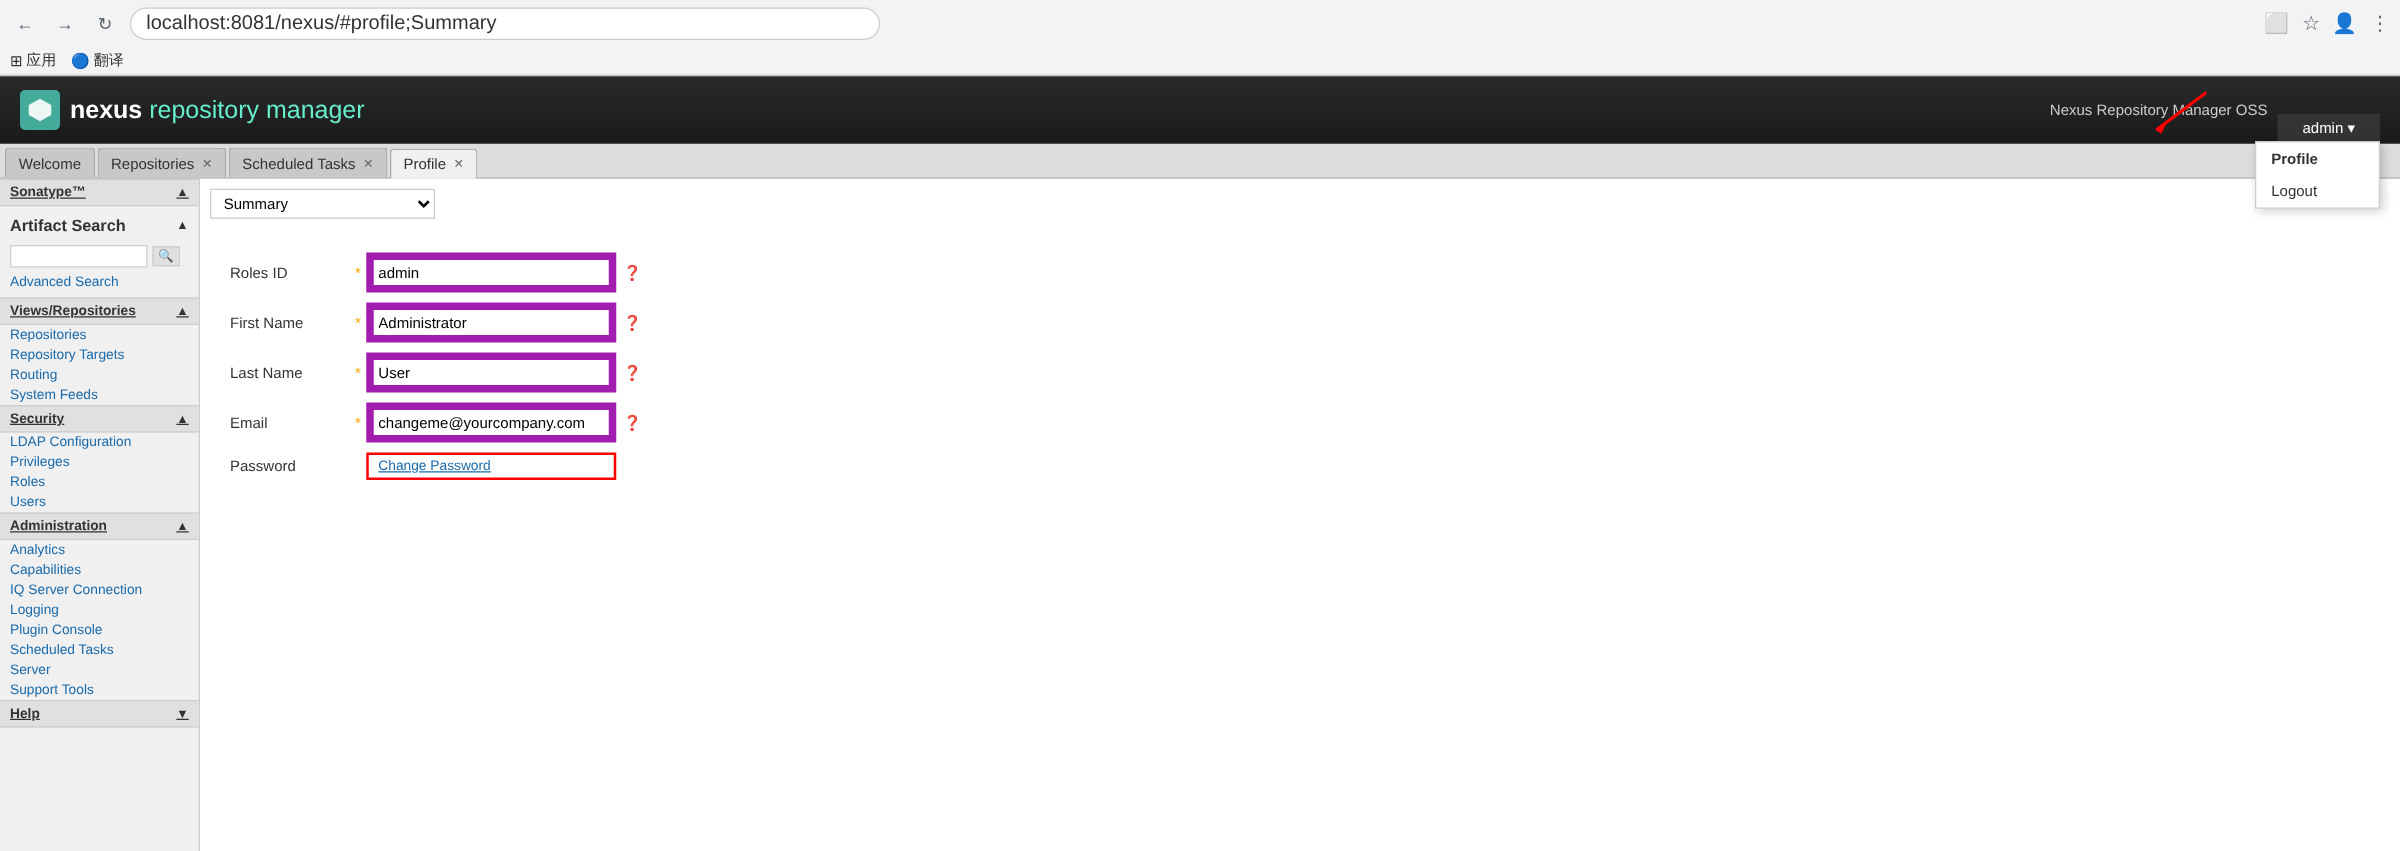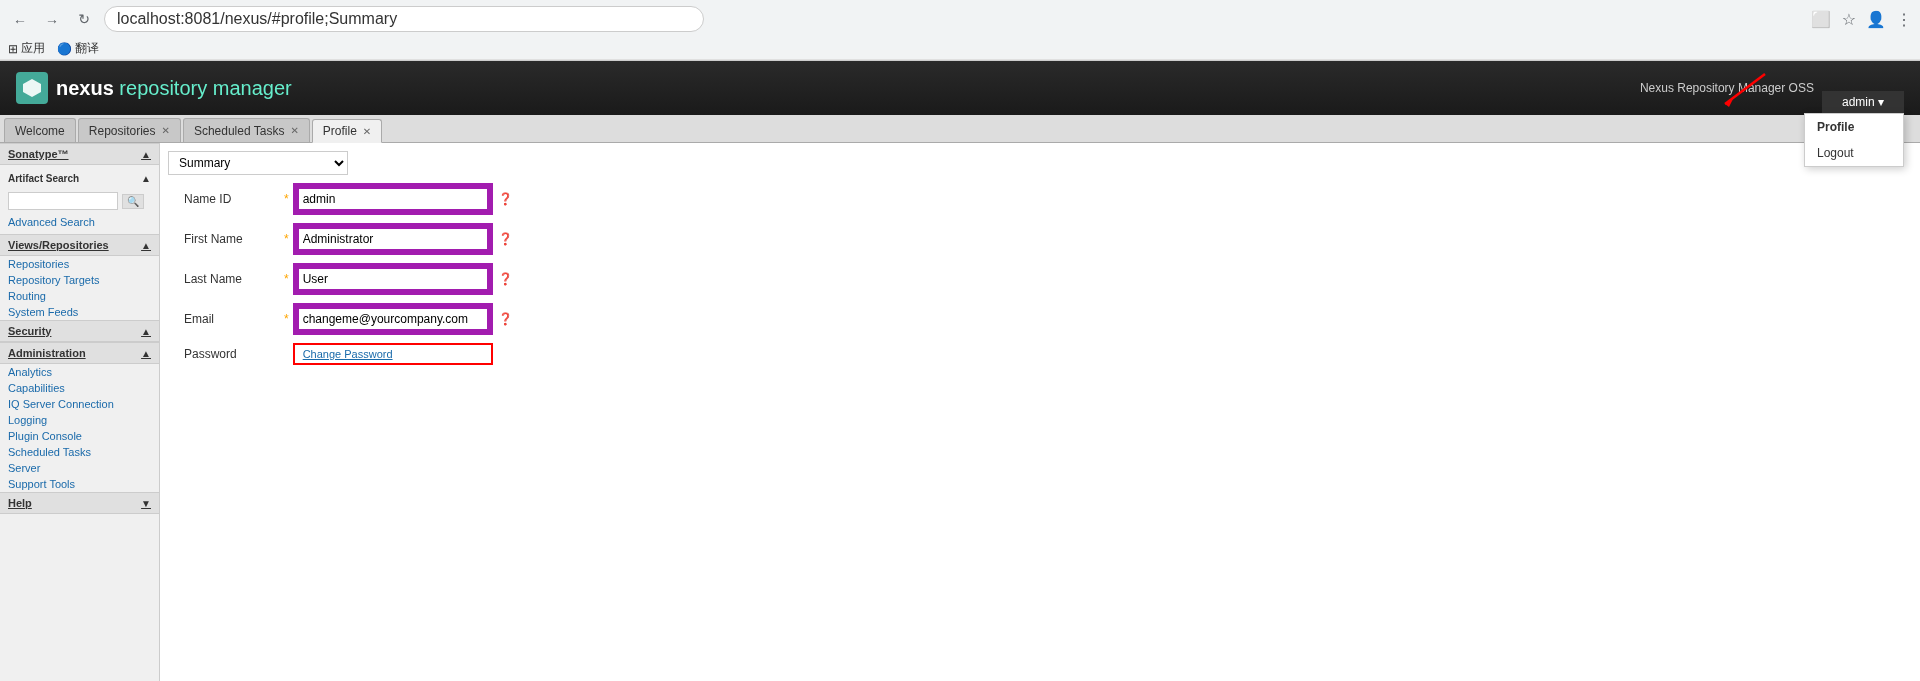--- a/index.html
+++ b/index.html
@@ -114,21 +114,21 @@
       display: block; padding: 2px 8px 6px; color: #1a6aaa; cursor: pointer;
     }
 
     
     .content-area {
       flex: 1; padding: 8px; background: #fff; overflow-y: auto;
     }
 
     
     .summary-bar {
-      display: flex; align-items: flex-end; margin-bottom: 0;
+      display: flex; align-items: flex-end; margin-bottom: 19px;
     }
     .summary-dropdown {
       width: 180px; padding: 3px 6px; border: 1px solid #ccc; font-size: 12px;
       background: #fff; cursor: pointer;
     }
 
     
     .profile-form { padding: 8px 16px; }
     .form-row {
       display: flex; align-items: center; margin-bottom: 8px;
@@ -222,21 +222,21 @@
 
   <div class="sidebar">
 
     <div class="sidebar-section-header">
       <span>Sonatype™</span>
       <span class="toggle">▲</span>
     </div>
 
     <div style="padding:4px 0 0 0;">
       <div style="display:flex;align-items:center;justify-content:space-between;padding:4px 8px;">
-        <span style="font-weight:bold;color:#333;font-size:10px;">Artifact Search</span>
+        <span style="font-weight:bold;color:#333;font-size:13px;">Artifact Search</span>
         <span style="font-size:10px;color:#333;">▲</span>
       </div>
       <div class="sidebar-search">
         <input type="text" class="sidebar-search" style="width: 110px; padding: 2px 4px; border: 1px solid rgb(204, 204, 204); font-size: 11px;">
         <button class="search-btn">🔍</button>
       </div>
       <a class="sidebar-adv-link">Advanced Search</a>
     </div>
 
     <div class="sidebar-section-header">
@@ -246,20 +246,26 @@
     <div>
       <a class="sidebar-item-link">Repositories</a>
       <a class="sidebar-item-link">Repository Targets</a>
       <a class="sidebar-item-link">Routing</a>
       <a class="sidebar-item-link">System Feeds</a>
     </div>
 
     <div class="sidebar-section-header">
       <span>Security</span>
       <span class="toggle">▲</span>
+    </div>
+    <div>
+      <a class="sidebar-item-link">LDAP Configuration</a>
+      <a class="sidebar-item-link">Privileges</a>
+      <a class="sidebar-item-link">Roles</a>
+      <a class="sidebar-item-link">Users</a>
     </div>
 
     <div class="sidebar-section-header">
       <span>Administration</span>
       <span class="toggle">▲</span>
     </div>
     <div>
       <a class="sidebar-item-link">Analytics</a>
       <a class="sidebar-item-link">Capabilities</a>
       <a class="sidebar-item-link">IQ Server Connection</a>
@@ -280,21 +286,21 @@
 
     <div class="summary-bar">
       <select class="summary-dropdown">
         <option>Summary</option>
       </select>
     </div>
 
     <div class="profile-form">
 
       <div class="form-row">
-        <span class="form-label">Name ID</span>
+        <span class="form-label">Roles ID</span>
         <span class="required-star">*</span>
         <input class="form-input" type="text" value="admin" style="">
         <span class="form-info">❓</span>
       </div>
 
       <div class="form-row">
         <span class="form-label">First Name</span>
         <span class="required-star">*</span>
         <input class="form-input" type="text" value="Administrator" style="">
         <span class="form-info">❓</span>

